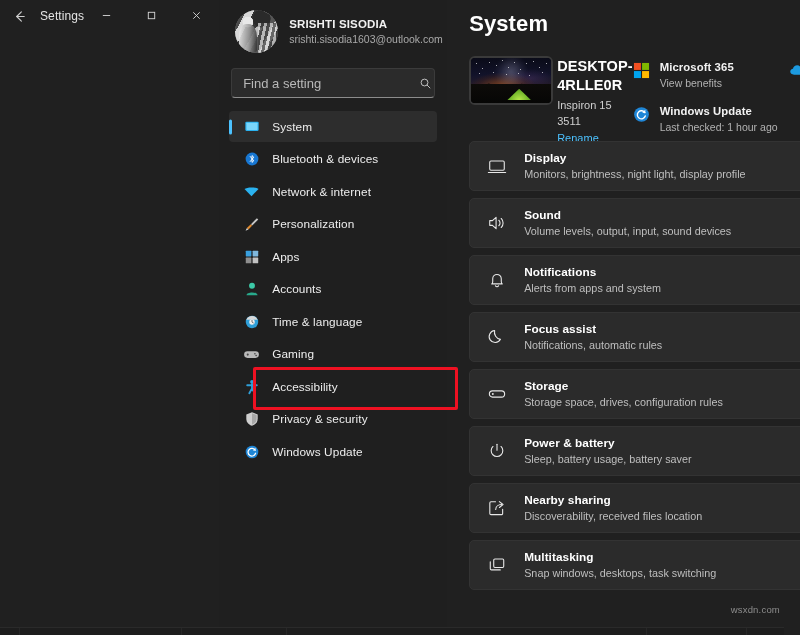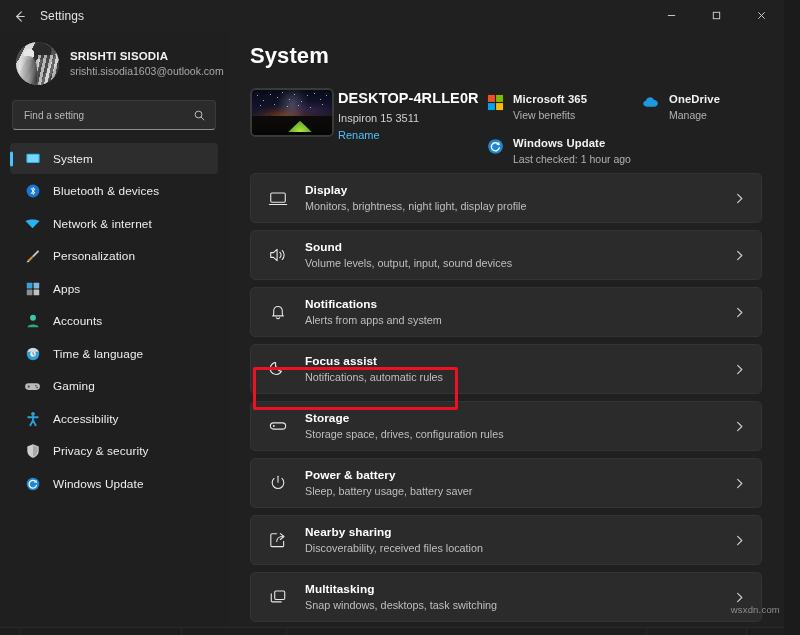--- a/index.html
+++ b/index.html
@@ -12,21 +12,21 @@
     font-family: "Liberation Sans", sans-serif;
     -webkit-font-smoothing: antialiased;
   }
 
   #app {
     position: relative;
     width: 784px;
     height: 635px;
     background: #202020;
     display: flex;
-    flex-direction: column;
+    flex-direction: row;
   }
 
   
   .titlebar {
     height: 32px;
     flex: 0 0 32px;
     background: #202020;
     display: flex;
     align-items: center;
     position: relative;
@@ -136,21 +136,21 @@
     display: flex;
     align-items: center;
     padding: 0 9px 0 11px;
   }
   .searchwrap input {
     flex: 1;
     background: transparent;
     border: none;
     outline: none;
     color: #e6e6e6;
-    font-size: 10px;
+    font-size: 13px;
     font-family: inherit;
   }
   .searchwrap input::placeholder { color: #b9b9b9; }
   .search-ico { color: #cfcfcf; display: flex; }
 
   .navlist { padding-top: 1px; }
   .navitem {
     position: relative;
     height: 31px;
     display: flex;

